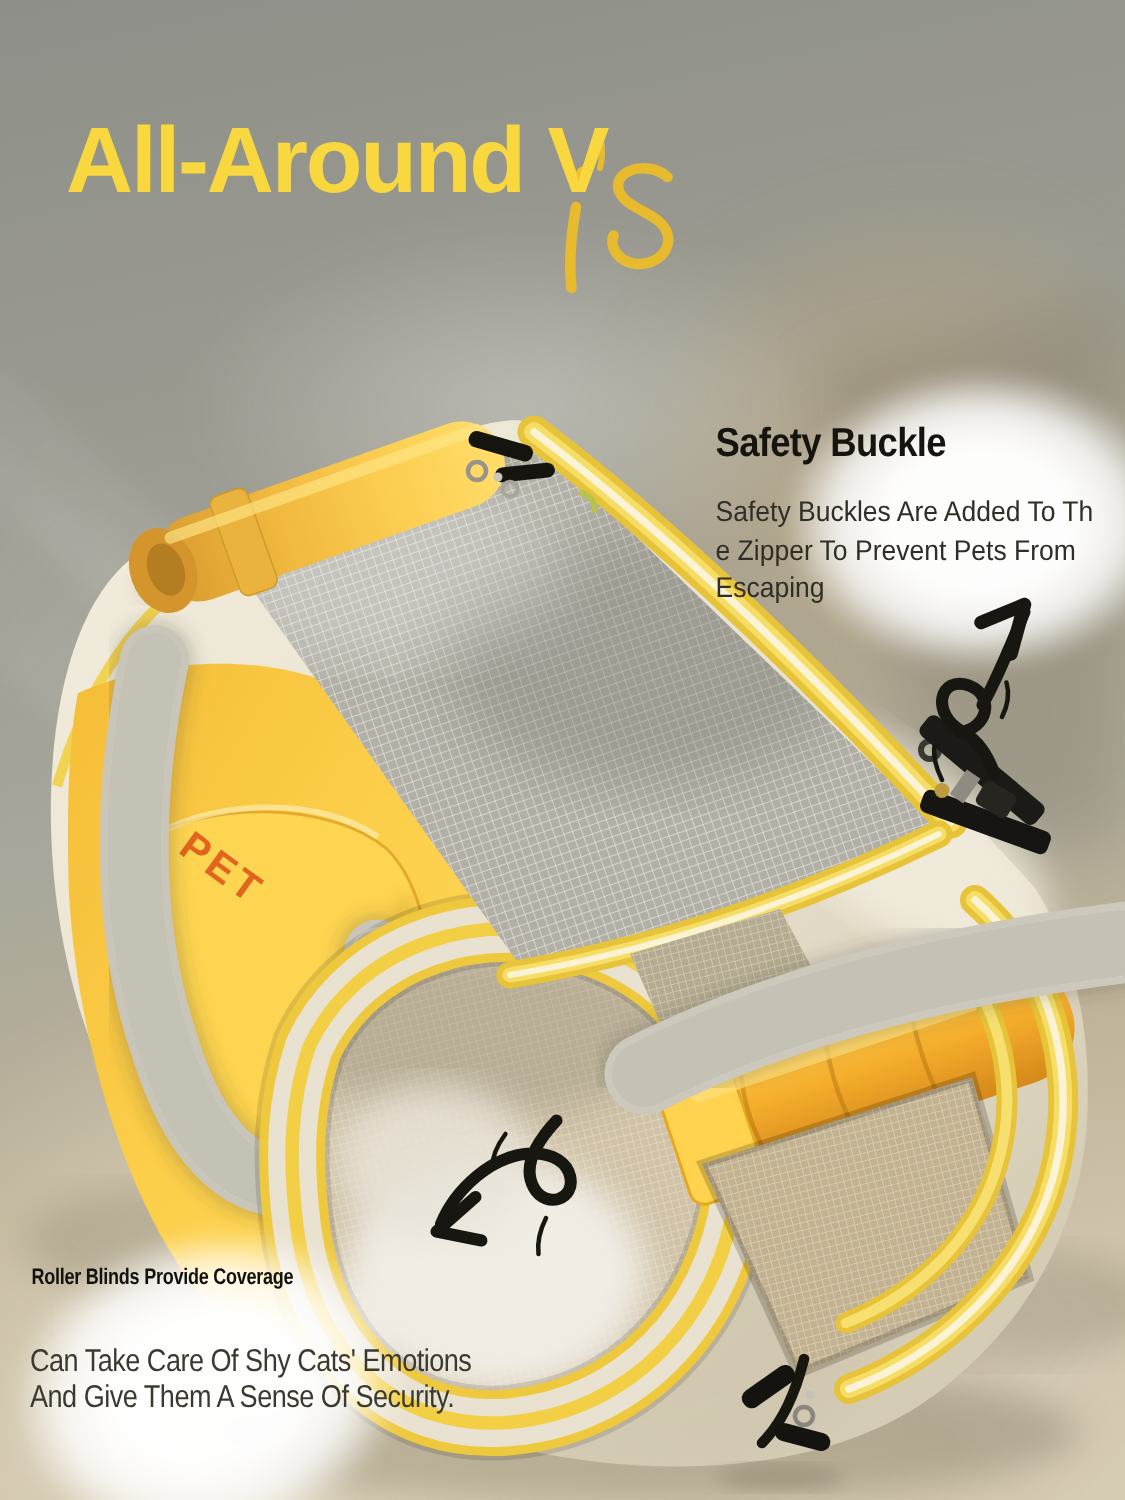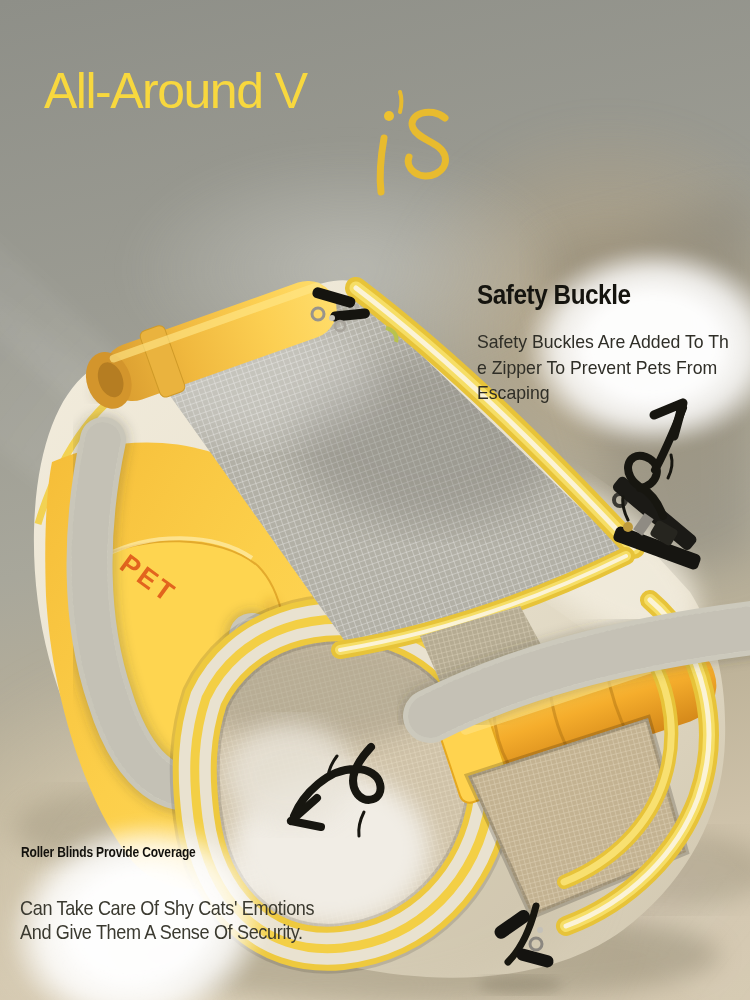--- a/index.html
+++ b/index.html
@@ -20,21 +20,21 @@
   .mist{position:absolute;left:120px;top:150px;width:460px;height:240px;border-radius:50%;z-index:1;
     background:radial-gradient(closest-side,rgba(245,245,240,.34),rgba(245,245,240,0));filter:blur(18px);}
   .photo{position:absolute;left:0;top:0;z-index:2;}
   .blob{position:absolute;border-radius:50%;z-index:3;
     background:radial-gradient(closest-side,rgba(255,255,255,.98) 50%,rgba(255,255,255,.8) 74%,rgba(255,255,255,0) 100%);
     filter:blur(6px);}
   .blob.safety{left:522px;top:246px;width:262px;height:202px;}
   .blob.roller{left:6px;top:820px;width:266px;height:210px;transform:rotate(-12deg);}
   .anno{position:absolute;left:0;top:0;z-index:4;}
   .txt{position:absolute;z-index:5;}
-  .headline{left:44px;top:68px;color:#f8d83e;font-weight:400;font-size:50px;line-height:47px;letter-spacing:-1.5px;}
+  .headline{left:44px;top:84px;color:#f8d83e;font-weight:700;font-size:62px;line-height:47px;letter-spacing:-1.5px;}
   .headline div{white-space:nowrap;}
   .safety-title{left:477px;top:280px;font-size:27px;font-weight:700;color:#15140f;letter-spacing:-0.5px;
     transform:scaleX(.9);transform-origin:left top;white-space:nowrap;}
   .safety-body{left:477px;top:329px;font-size:19px;line-height:25.5px;color:#2f2e27;
     transform:scaleX(.93);transform-origin:left top;}
   .safety-body div{white-space:nowrap;}
   .roller-caption{left:21px;top:843px;font-size:15px;font-weight:600;color:#12110d;letter-spacing:-0.2px;
     transform:scaleX(.8);transform-origin:left top;white-space:nowrap;}
   .roller-body{left:20px;top:896px;font-size:21px;line-height:23.5px;color:#3b3a30;font-weight:500;letter-spacing:-0.4px;
     transform:scaleX(.86);transform-origin:left top;}

